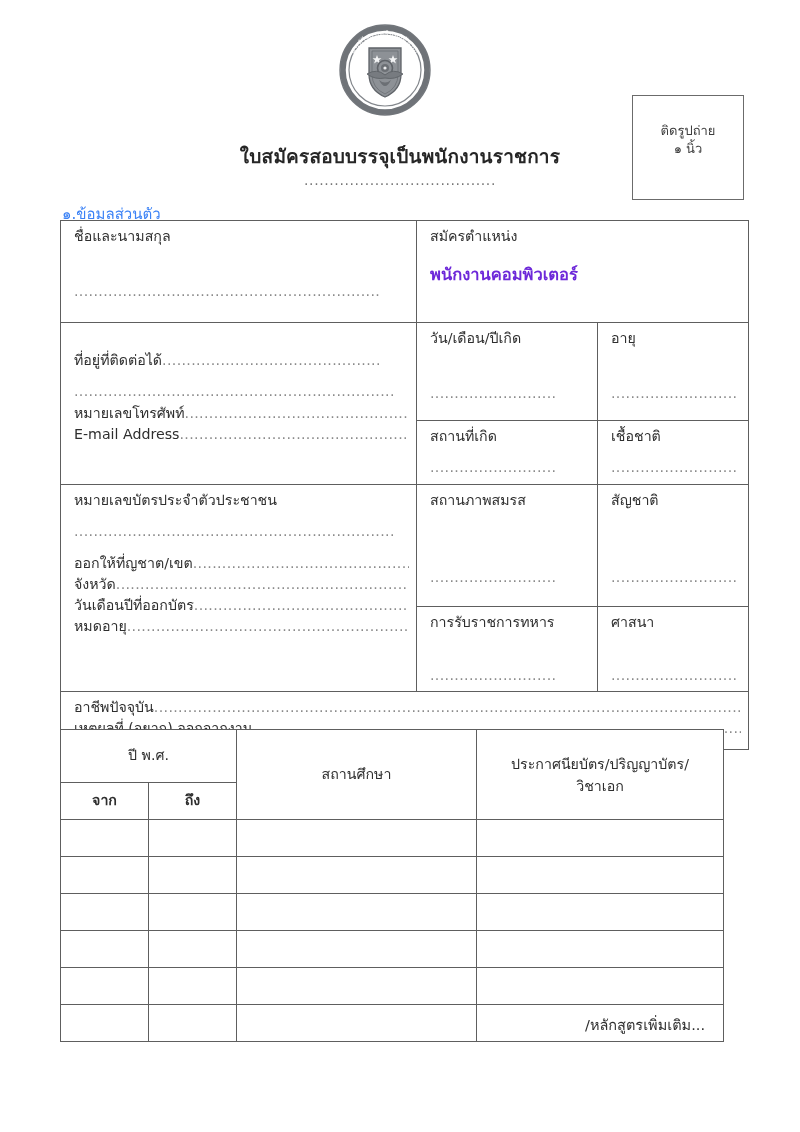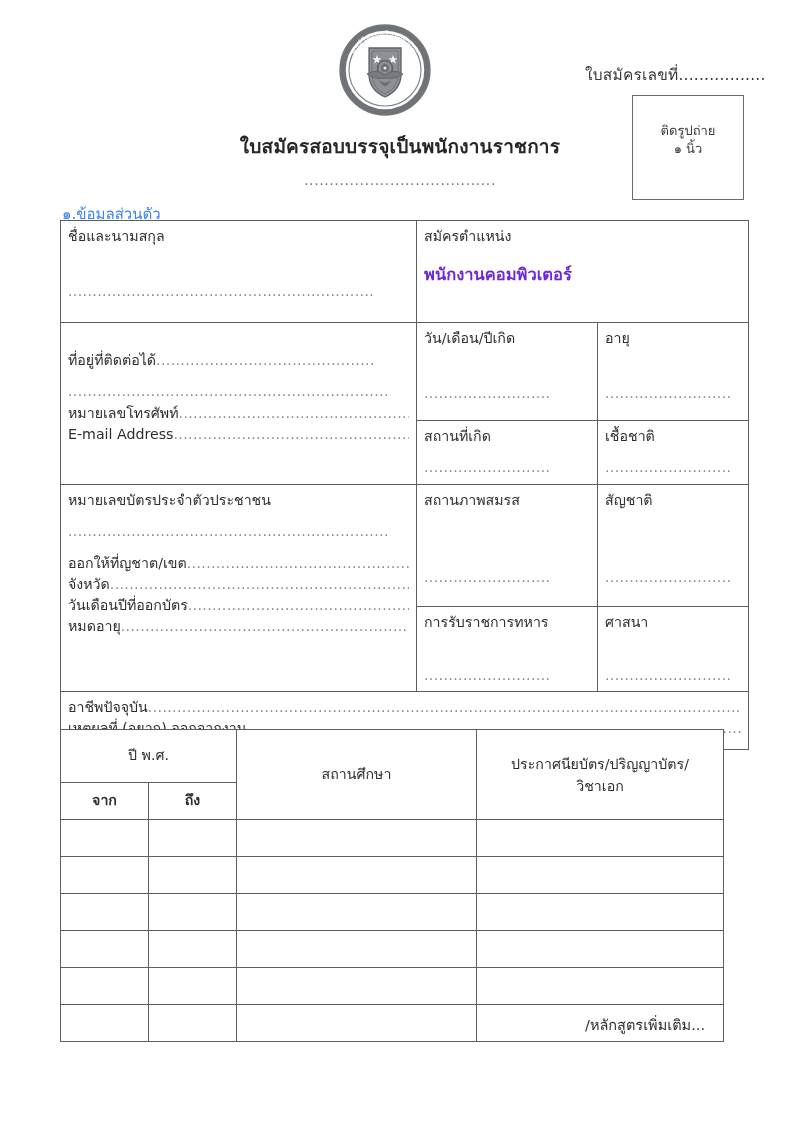--- a/index.html
+++ b/index.html
@@ -62,21 +62,21 @@
   .photo-box .ln {
     font-size: 13px;
     color: #3d3d3d;
     line-height: 1.42;
     text-align: center;
   }
 
   .doc-title {
     position: absolute;
     left: 0;
-    top: 131px;
+    top: 141px;
     width: 800px;
     text-align: center;
     font-size: 19px;
     font-weight: bold;
     color: #262626;
     letter-spacing: 0.2px;
   }
   .title-dots {
     position: absolute;
     left: 0;
@@ -101,21 +101,21 @@
   
   .tbl {
     position: absolute;
     border-collapse: collapse;
     table-layout: fixed;
     background: #fff;
   }
   .tbl td {
     border: 1.1px solid #5e5e5e;
     vertical-align: top;
-    padding: 5px 7px 4px 7px;
+    padding: 5px 7px 4px 13px;
     font-size: 14.2px;
     color: #2e2e2e;
     line-height: 1.5;
   }
 
   #tbl-personal {
     left: 60px;
     top: 220px;
     width: 688px;
   }
@@ -199,21 +199,20 @@
         <polygon points="40,33 41.2,36.2 44.5,36.2 41.9,38.3 42.9,41.5 40,39.5 37.1,41.5 38.1,38.3 35.5,36.2 38.8,36.2" fill="#f2f3f4"></polygon>
         <polygon points="56,33 57.2,36.2 60.5,36.2 57.9,38.3 58.9,41.5 56,39.5 53.1,41.5 54.1,38.3 51.5,36.2 54.8,36.2" fill="#f2f3f4"></polygon>
         <circle cx="48" cy="46" r="7.5" fill="none" stroke="#5f6368" stroke-width="1.6"></circle>
         <circle cx="48" cy="46" r="4" fill="#6b6f74"></circle>
         <circle cx="48" cy="46" r="1.6" fill="#e9eaeb"></circle>
         <path d="M 30,52 Q 40,46 48,53 Q 56,46 66,52 Q 58,58 48,56 Q 38,58 30,52 Z" fill="#777b80" stroke="#5f6368" stroke-width="0.9"></path>
         <path d="M 42,58 Q 48,70 54,58 Q 48,63 42,58 Z" fill="#6b6f74"></path>
       </svg>
     </div>
 
-    <div class="app-no">ใบสมัครเลขที่.................</div>
 
     <div class="photo-box">
       <span class="ln">ติดรูปถ่าย</span>
       <span class="ln">๑ นิ้ว</span>
     </div>
 
     <div class="doc-title">ใบสมัครสอบบรรจุเป็นพนักงานราชการ</div>
 
     <div class="title-dots">......................................</div>
   </div>

